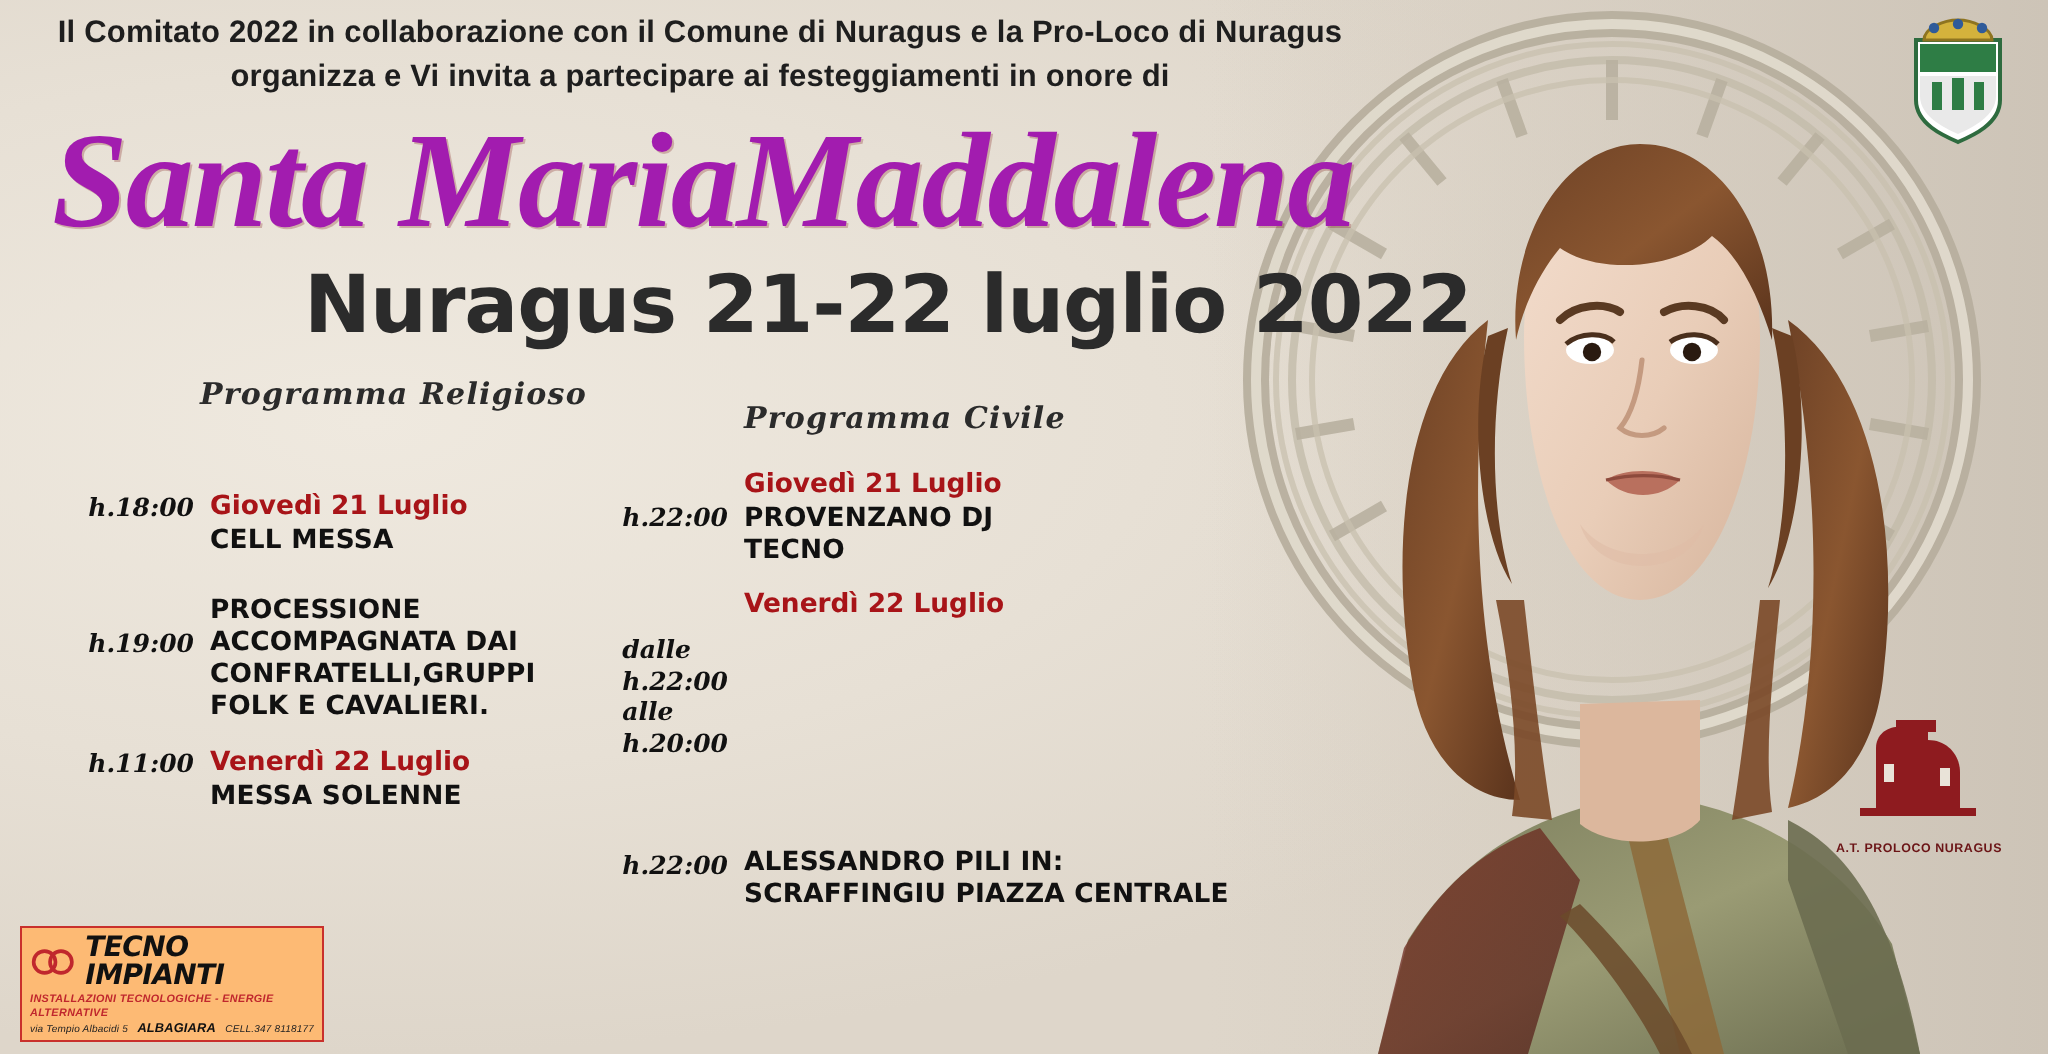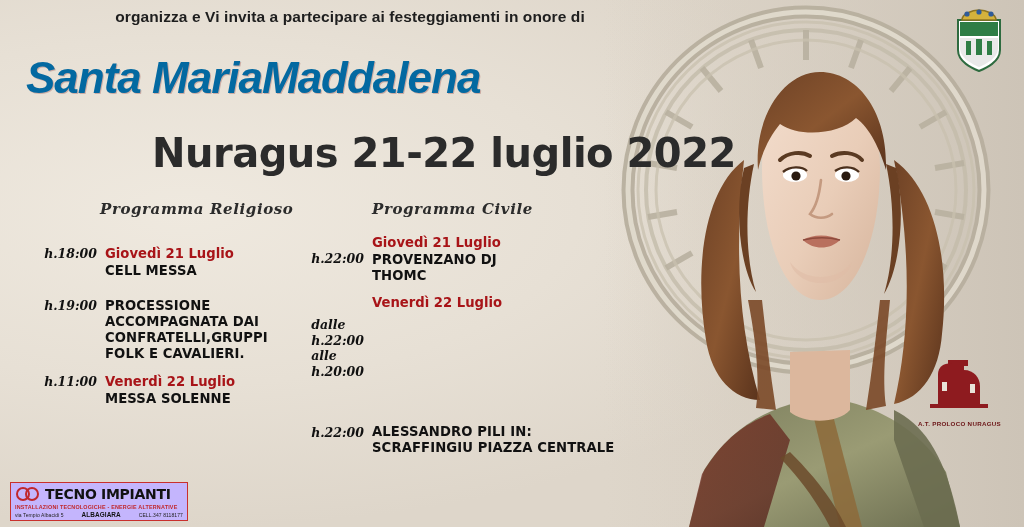--- a/index.html
+++ b/index.html
@@ -56,25 +56,25 @@
     letter-spacing: .1px;
   }
   .intro div { white-space: nowrap; }
   .intro .l2 { font-size: 15.5px; }
 
   .title {
     position: absolute;
     left: 26px;
     top: 56px;
     width: 680px;
-    color: #0369a1;
-    font-family: Liberation Sans, sans-serif;
+    color: #a21caf;
+    font-family: Liberation Serif, serif;
     font-style: italic;
     font-weight: bold;
-    font-size: 44px;
+    font-size: 68px;
     letter-spacing: -1px;
     line-height: 1;
     white-space: nowrap;
     text-shadow: 1px 1px 0 rgba(120,10,12,0.25);
   }
 
   .subtitle {
     position: absolute;
     left: 104px;
     top: 130px;
@@ -91,21 +91,21 @@
   .col-heading {
     position: absolute;
     color: #2b2b2b;
     font-family: "DejaVu Serif", serif;
     font-style: italic;
     font-weight: bold;
     font-size: 15px;
     letter-spacing: .6px;
     white-space: nowrap;
   }
-  .col-heading.religioso { left: 100px; top: 200px; }
+  .col-heading.religioso { left: 100px; top: 188px; }
   .col-heading.civile    { left: 372px; top: 200px; }
 
   .entry {
     position: absolute;
   }
   .entry .time {
     position: absolute;
     right: 100%;
     top: 0;
     margin-right: 8px;
@@ -165,24 +165,25 @@
     font-weight: bold;
     letter-spacing: .3px;
     white-space: nowrap;
   }
 
   
   .sponsor {
     position: absolute;
     left: 10px;
     bottom: 6px;
-    width: 178px;
-    background: #c4b5fd;
+    width: 152px;
+    background: #fdba74;
     border: 1px solid #c9302c;
     padding: 3px 4px 2px 4px;
+    font-style: italic;
   }
   .sponsor-top {
     display: flex;
     align-items: center;
     gap: 4px;
   }
   .sponsor-name {
     color: #111;
     font-family: "DejaVu Sans", sans-serif;
     font-weight: bold;
@@ -336,38 +337,39 @@
       <path d="M10 14 C10 8 20 4 27 4 C34 4 44 8 44 14 Z" fill="#d4b23c" stroke="#8e7420" stroke-width="1.5"></path>
       <g fill="#2f5b9a">
         <circle cx="15" cy="8" r="2.6"></circle>
         <circle cx="27" cy="6" r="2.6"></circle>
         <circle cx="39" cy="8" r="2.6"></circle>
       </g>
     </svg>
   </div>
 
   <div class="intro">
+    <div class="l1">Il Comitato 2022 in collaborazione con il Comune di Nuragus e la Pro-Loco di Nuragus</div>
     <div class="l2">organizza e Vi invita a partecipare ai festeggiamenti in onore di</div>
   </div>
 
   <div class="title">Santa MariaMaddalena</div>
   <div class="subtitle">Nuragus 21-22 luglio 2022</div>
 
   <div class="col-heading religioso">Programma Religioso</div>
 
   <div class="entry col-rel" style="top:246px;">
     <div class="time">
         <span>h.18:00</span>
       </div>
     <div class="day">Giovedì 21 Luglio</div>
     <div class="body">CELL MESSA</div>
   </div>
 
   <div class="entry col-rel" style="top:298px;">
-    <div class="time" style="top:0;">
+    <div class="time" style="top:16px;">
         <span>h.19:00</span>
       </div>
     <div class="body">PROCESSIONE
 ACCOMPAGNATA DAI
 CONFRATELLI,GRUPPI
 FOLK E CAVALIERI.</div>
   </div>
 
   <div class="entry col-rel" style="top:374px;">
     <div class="time" style="top:0;">
@@ -378,21 +380,21 @@
   </div>
 
   <div class="col-heading civile">Programma  Civile</div>
 
   <div class="entry col-civ" style="top:235px;">
     <div class="time" style="top:16px;">
         <span>h.22:00</span>
       </div>
     <div class="day">Giovedì 21 Luglio</div>
     <div class="body">PROVENZANO DJ
-THOMC</div>
+TECNO</div>
   </div>
 
   <div class="entry col-civ" style="top:295px;">
     <div class="time" style="top:22px;">
         <span style="white-space:pre-line">dalle h.22:00
 alle h.20:00</span>
       </div>
     <div class="day">Venerdì 22 Luglio</div>
   </div>
 

